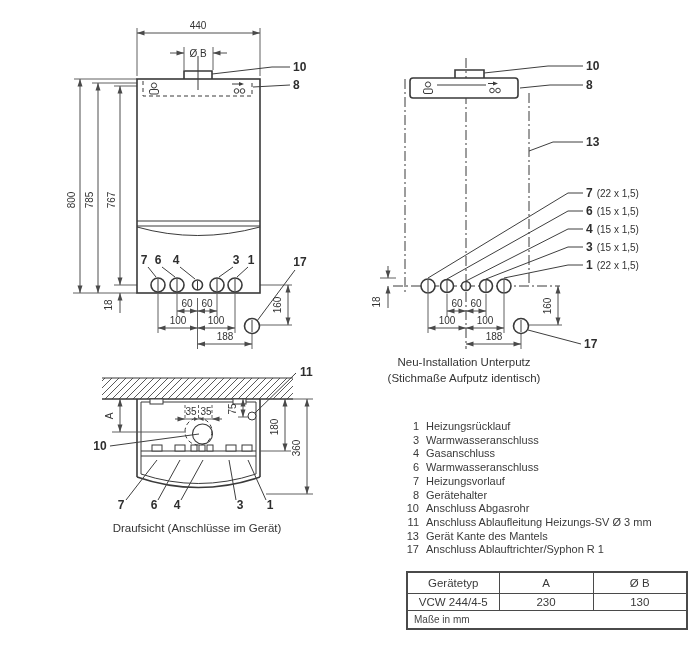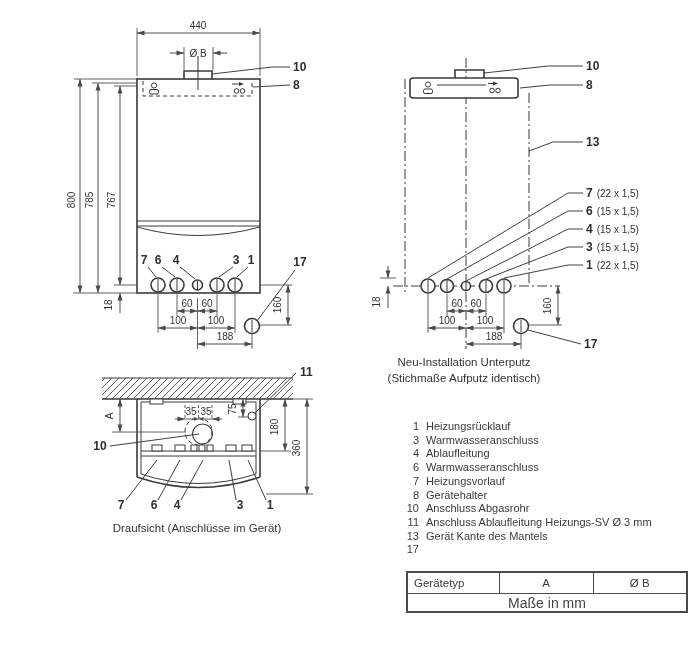--- a/index.html
+++ b/index.html
@@ -27,22 +27,22 @@
   .lg-row{display:flex;line-height:13.7px;white-space:nowrap;}
   .lg-num{width:15px;text-align:right;margin-right:7px;flex:none;}
   
   #spec{position:absolute;left:406px;top:571px;width:280px;border-collapse:collapse;
         font-size:11.5px;color:#3a3a3a;border:2px solid #4a4a4a;table-layout:fixed;}
   #spec th,#spec td{border-left:1.3px solid #4a4a4a;border-right:1.3px solid #4a4a4a;
         padding:0 6px;font-weight:normal;}
   #spec thead th{border-bottom:1.3px solid #4a4a4a;height:20px;}
   #spec tbody td{height:16px;border-bottom:1px solid #9a9a9a;}
   #spec tbody tr:last-child td{border-bottom:1.3px solid #4a4a4a;}
-  #spec tfoot td{border:none;height:17px;text-align:center;font-size:14px;color:#444;}
-  .c-left{text-align:left;}
+  #spec tfoot td{border:none;height:17px;text-align:left;font-size:10px;color:#444;}
+  .c-left{text-align:center;}
   .c-mid{text-align:center;}
 </style>
 </head>
 <body>
 
 <div id="stage">
 
 <svg width="700" height="658" viewBox="0 0 700 658">
   <defs>
     <marker id="ae" markerWidth="9" markerHeight="6" refX="8" refY="3" orient="auto" markerUnits="userSpaceOnUse">
@@ -322,21 +322,21 @@
   <div class="lg-row">
         <span class="lg-num">1</span>
         <span>Heizungsrücklauf</span>
       </div>
   <div class="lg-row">
         <span class="lg-num">3</span>
         <span>Warmwasseranschluss</span>
       </div>
   <div class="lg-row">
         <span class="lg-num">4</span>
-        <span>Ablaufleitung</span>
+        <span>Gasanschluss</span>
       </div>
   <div class="lg-row">
         <span class="lg-num">6</span>
         <span>Warmwasseranschluss</span>
       </div>
   <div class="lg-row">
         <span class="lg-num">7</span>
         <span>Heizungsvorlauf</span>
       </div>
   <div class="lg-row">
@@ -350,37 +350,43 @@
   <div class="lg-row">
         <span class="lg-num">11</span>
         <span>Anschluss Ablaufleitung Heizungs-SV Ø 3 mm</span>
       </div>
   <div class="lg-row">
         <span class="lg-num">13</span>
         <span>Gerät Kante des Mantels</span>
       </div>
   <div class="lg-row">
         <span class="lg-num">17</span>
+        <span>Anschluss Ablauftrichter/Syphon R 1</span>
       </div>
 </div>
 
 <table id="spec">
   <colgroup>
         <col style="width:92px">
         <col style="width:94px">
         <col style="width:94px">
       </colgroup>
   <thead>
     <tr>
       <th class="c-left">Gerätetyp</th>
       <th class="c-mid">A</th>
       <th class="c-mid">Ø B</th>
     </tr>
   </thead>
   <tbody>
+    <tr>
+      <td class="c-left">VCW 244/4-5</td>
+      <td class="c-mid">230</td>
+      <td class="c-mid">130</td>
+    </tr>
   </tbody>
   <tfoot>
     <tr>
       <td colspan="3">Maße in mm</td>
     </tr>
   </tfoot>
 </table>
 
 </div>
 

